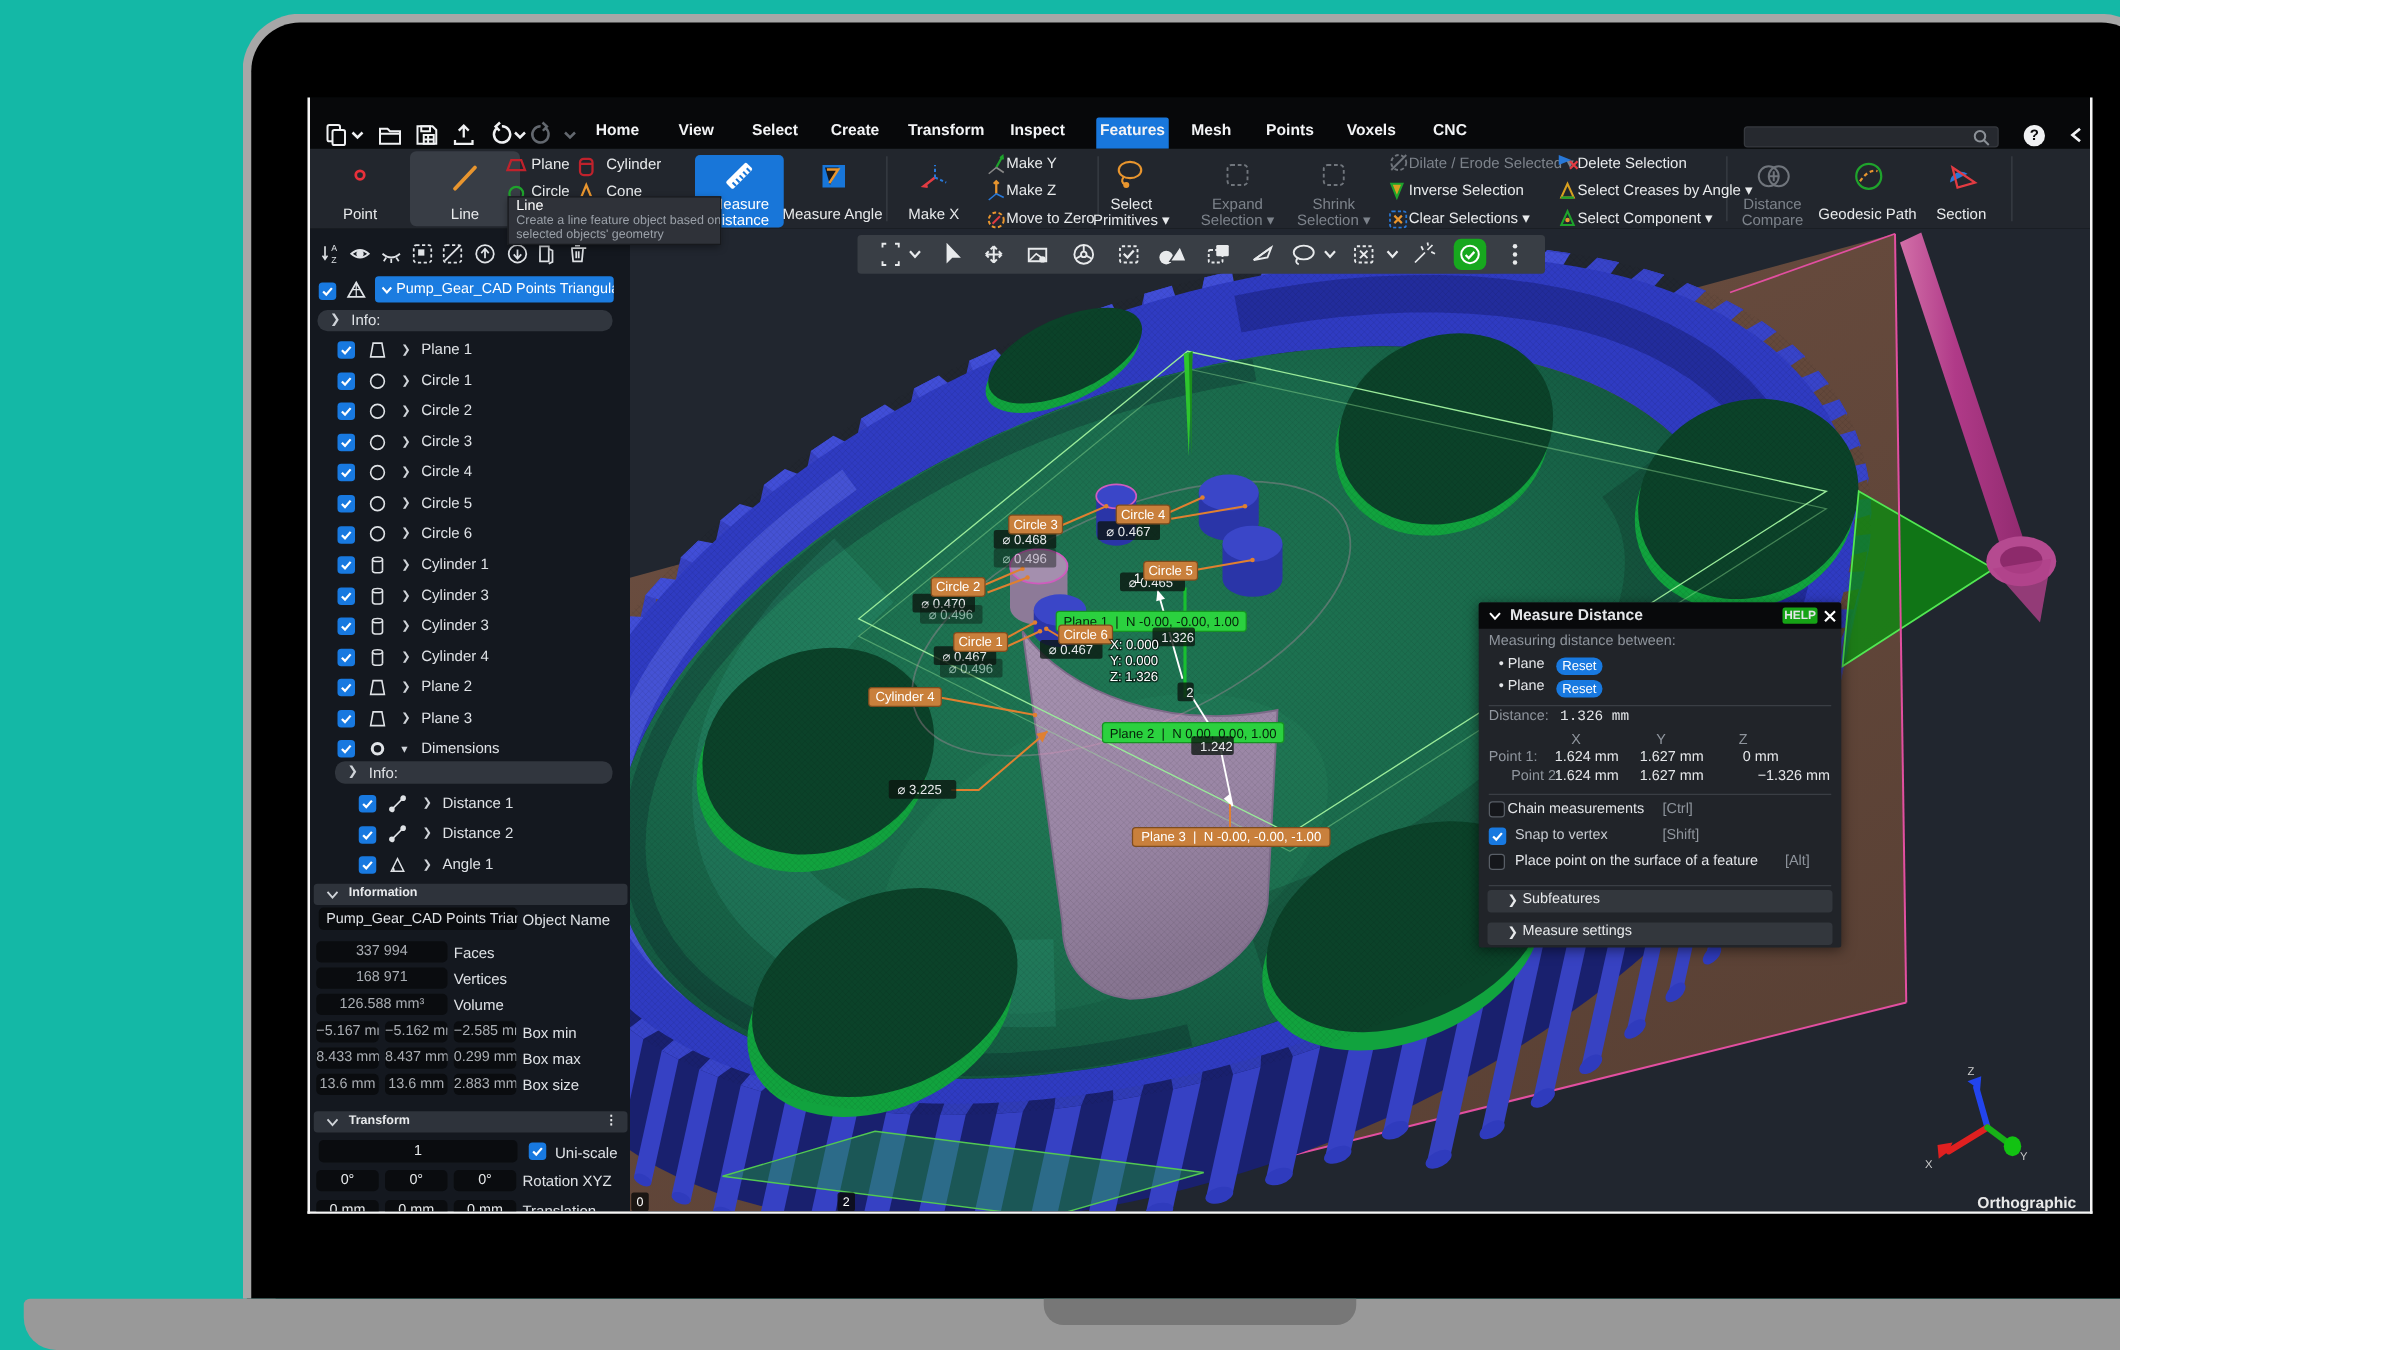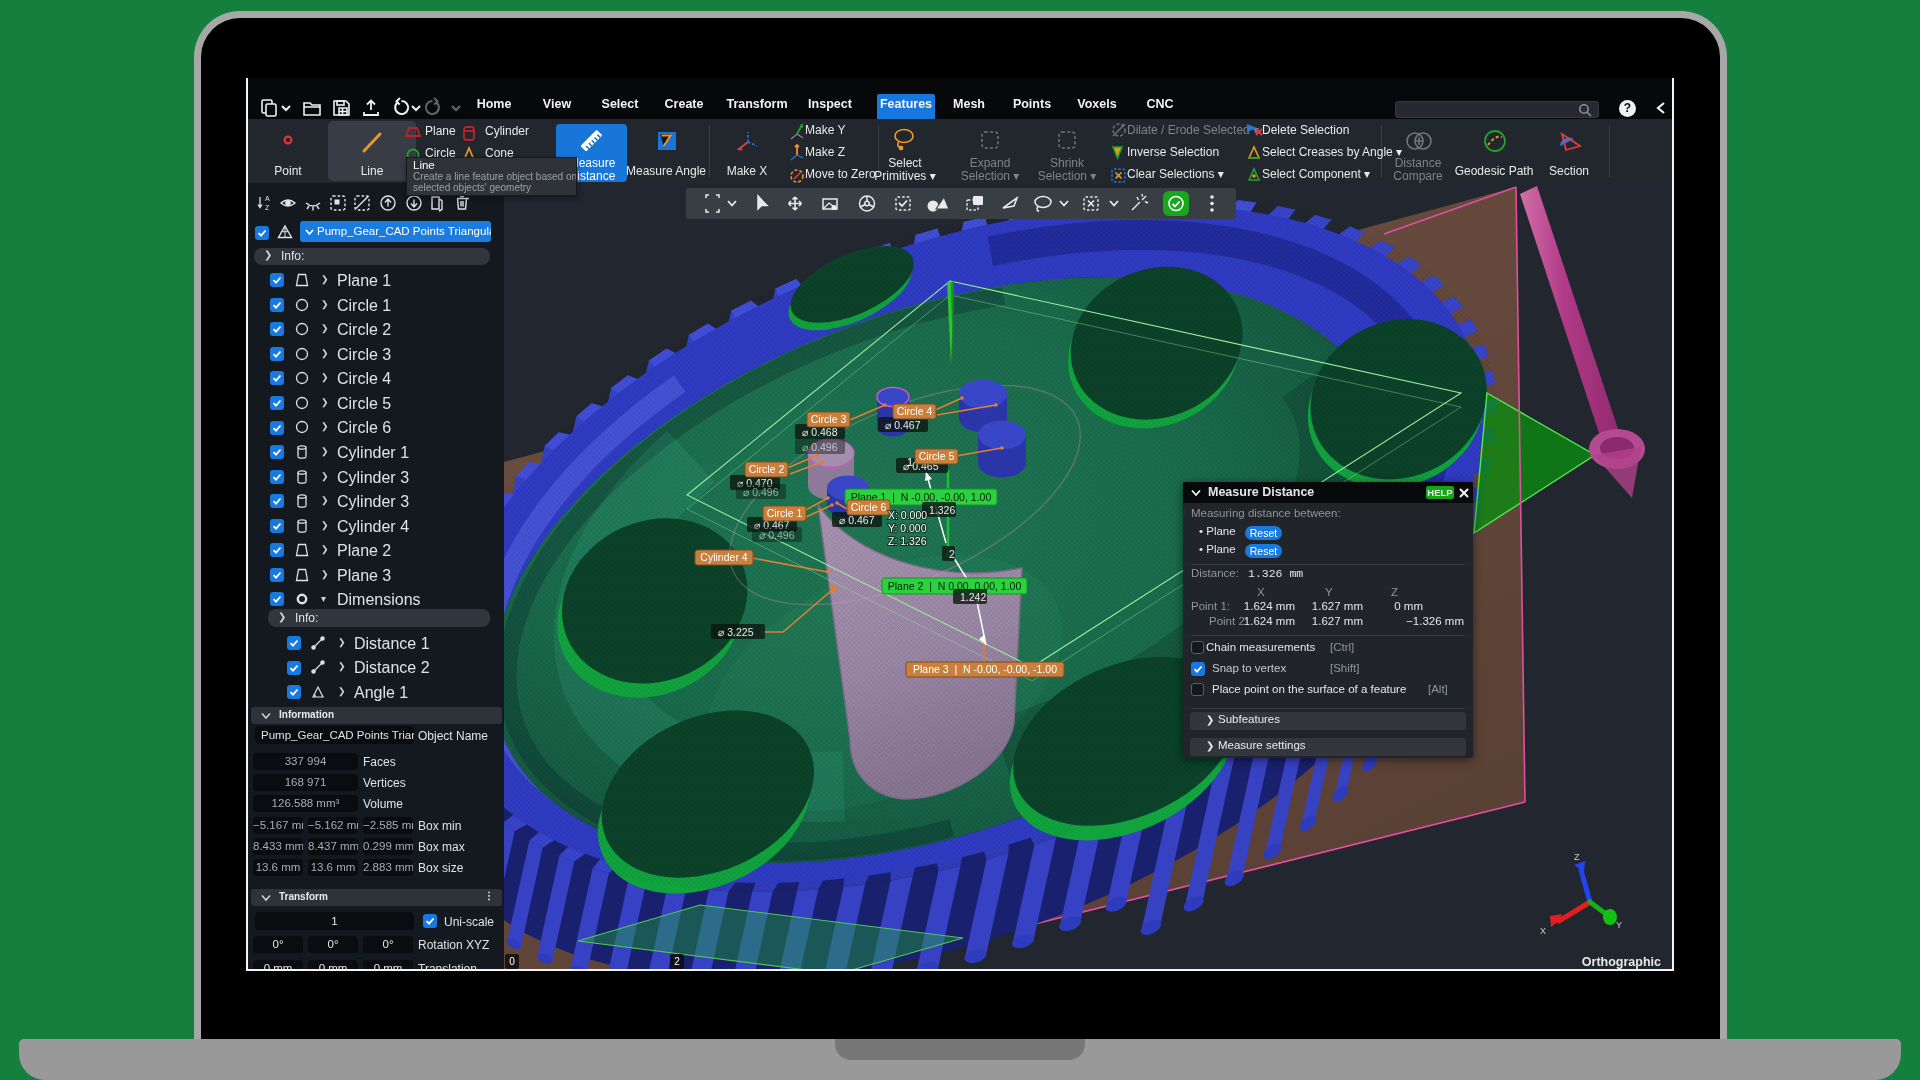--- a/index.html
+++ b/index.html
@@ -1,35 +1,35 @@
 <!DOCTYPE html>
 <html><head><meta charset="utf-8">
 <style>
 *{margin:0;padding:0;box-sizing:border-box;}
 body{font-family:"Liberation Sans",sans-serif;background:#fff;}
-#page{position:relative;width:1920px;height:1080px;background:#15803d;overflow:hidden;}
+#page{position:relative;width:1696px;height:1080px;background:#14b8a6;overflow:hidden;}
 .abs{position:absolute;}
 #screen{left:194px;top:11px;width:1533px;height:1028px;background:#000;border:7px solid #a7a7a7;border-radius:46px 46px 0 0;border-bottom:none;}
 #base{left:19px;top:1039px;width:1882px;height:41px;background:#999;border-radius:5px 5px 26px 26px;}
 #notch{left:835px;top:1039px;width:250px;height:21px;background:#777;border-radius:0 0 16px 16px;}
 #app{left:246px;top:78px;width:1428px;height:893px;background:#07080a;border-left:2px solid #f5f5f5;border-right:2px solid #f5f5f5;border-bottom:2px solid #f5f5f5;}
 #menubar{left:0px;top:0px;width:1424px;height:41px;background:#07080a;}
 .mi{position:absolute;top:19px;font-size:12.5px;font-weight:bold;color:#f2f3f5;transform:translateX(-50%);white-space:nowrap;}
 #featurestab{left:629px;top:16px;width:58px;height:25px;background:#1877dc;border-radius:2px 2px 0 0;}
 #ribbon{left:0px;top:41px;width:1424px;height:64px;background:#22262d;}
 .rsep{position:absolute;top:6px;width:1px;height:52px;background:#3a3f46;}
 .rlab{position:absolute;font-size:12px;color:#e8eaec;transform:translateX(-50%);white-space:nowrap;text-align:center;}
 .rlab2{position:absolute;font-size:12px;color:#e8eaec;white-space:nowrap;}
 .gray{color:#7d838b!important;}
 #leftpanel{left:0px;top:105px;width:256px;height:786px;background:#14181f;overflow:hidden;}
 #viewport{left:256px;top:105px;width:1168px;height:786px;background:#21262f;overflow:hidden;}
 .hdr{position:absolute;left:3px;width:251px;height:17px;background:#2e333b;border-radius:3px;color:#e8eaec;font-size:10px;font-weight:bold;}
 .inp{position:absolute;background:#0a0c0f;border-radius:4px;color:#a9adb3;font-size:11.5px;text-align:center;line-height:17px;white-space:nowrap;overflow:hidden;}
 .plab{position:absolute;font-size:12px;color:#dfe2e6;white-space:nowrap;}
-.row{position:absolute;font-size:16px;color:#dfe2e6;white-space:nowrap;}
+.row{position:absolute;font-size:12px;color:#dfe2e6;white-space:nowrap;}
 .cb{position:absolute;width:14px;height:14px;background:#1879e0;border-radius:3px;}
 .cb svg{position:absolute;left:1px;top:1px;}
 .cbe{position:absolute;width:13px;height:13px;background:#15171b;border:1px solid #585e66;border-radius:3px;}
 .chev{position:absolute;color:#cfd3d8;font-size:9px;}
 #dialog{left:935px;top:404px;width:290px;height:276px;background:#212429;border-radius:2px;box-shadow:0 2px 10px rgba(0,0,0,.5);font-size:11.5px;color:#e4e6e9;}
 #dlgtitle{position:absolute;left:0;top:0;width:290px;height:21px;background:#08090b;border-radius:2px 2px 0 0;}
 .dtxt{position:absolute;white-space:nowrap;}
 .reset{position:absolute;width:37px;height:14px;background:#1879e0;border-radius:7px;color:#fff;font-size:10.5px;text-align:center;line-height:14px;}
 .dsep{position:absolute;left:8px;width:274px;height:1px;background:#3a3e44;}
 .dbar{position:absolute;left:7px;width:276px;height:18px;background:#33373d;border-radius:3px;color:#e8eaec;}

